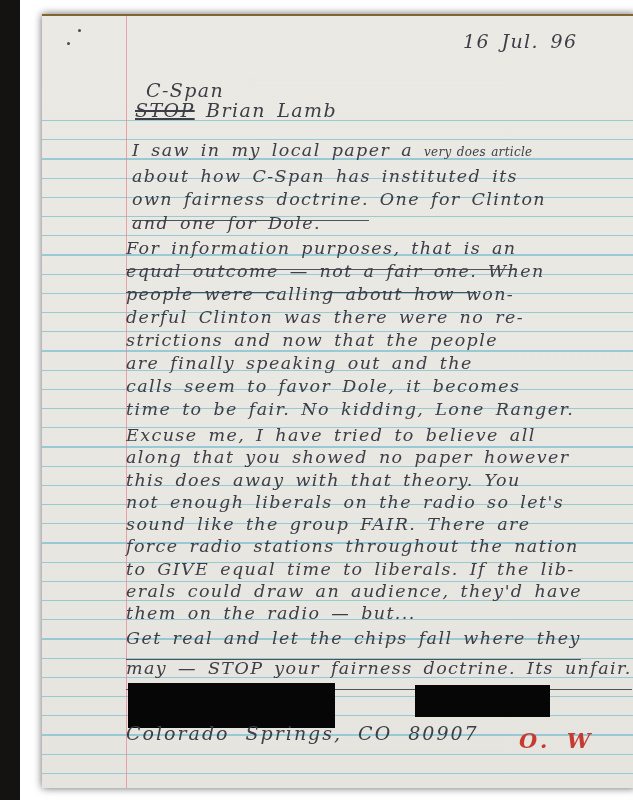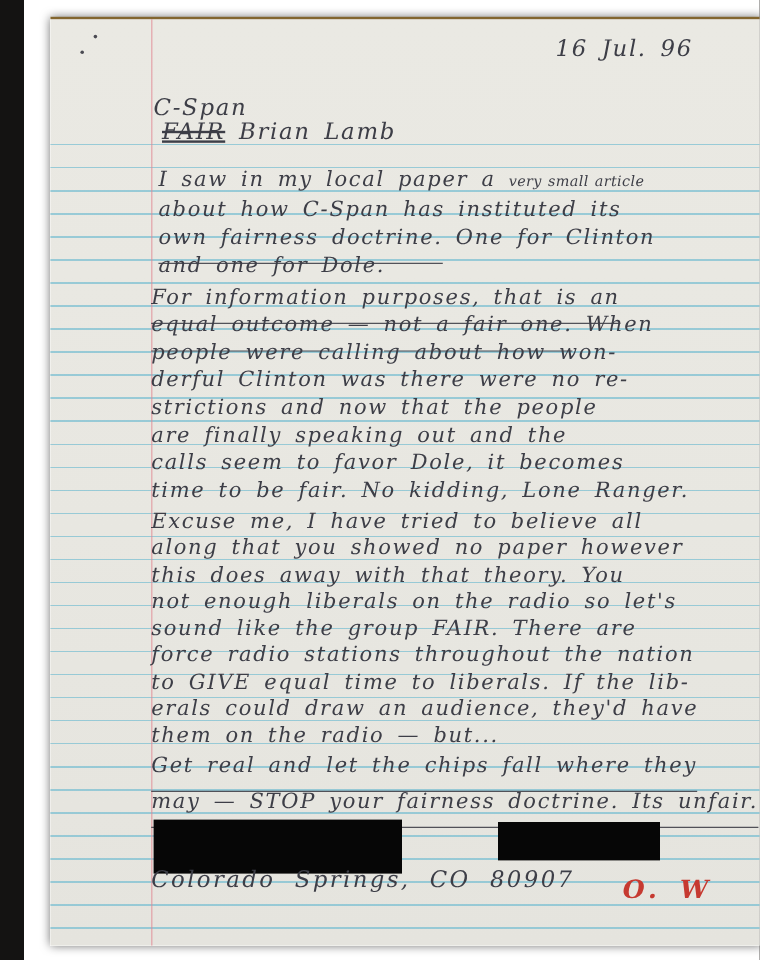--- a/index.html
+++ b/index.html
@@ -34,21 +34,21 @@
   }
   .p{font-size:17.5px;}
   .hw-line{position:relative;}
   .u{border-bottom:1.8px solid rgba(54,55,65,.85);padding-bottom:11px;}
   .small{font-size:12px;letter-spacing:.3px;word-spacing:1px;}
   .strike{
     text-decoration:line-through underline;
     text-decoration-thickness:1.8px;
   }
   #date{left:443px;top:30px;font-size:19px;}
-  #recipient1{left:108px;top:79px;font-size:19px;}
+  #recipient1{left:126px;top:79px;font-size:19px;}
   #recipient2{left:115px;top:99px;font-size:19px;}
   #p1{left:112px;top:139px;line-height:23.5px;}
   #p2{left:106px;top:237px;line-height:23px;}
   #p3{left:106px;top:424px;line-height:22.3px;}
   #p4{left:106px;top:623px;line-height:30px;}
   #location{left:106px;top:722px;font-size:19px;letter-spacing:2px;word-spacing:8px;font-style:italic;}
   #annotation{
     left:499px;top:728px;font-size:21px;color:#c63a31;
     letter-spacing:4px;font-weight:bold;
   }
@@ -67,27 +67,27 @@
   </div>
 
   <div class="pen-dot" style="left:58px;top:29px;"></div>
   <div class="pen-dot" style="left:47px;top:42px;"></div>
 
   <div id="date" class="hw">16 Jul. 96</div>
 
   <div id="recipient1" class="hw">C-Span</div>
 
   <div id="recipient2" class="hw">
-    <span class="strike">FAIR</span>
+    <span class="strike">STOP</span>
     <span> </span>
     <span>Brian Lamb</span>
   </div>
 
   <div id="p1" class="hw p">
-      <div class="hw-line"><span>I saw in my local paper a </span><span class="small">very small article</span></div>
+      <div class="hw-line"><span>I saw in my local paper a </span><span class="small">very does article</span></div>
       <div class="hw-line"><span>about how C-Span has instituted its</span></div>
       <div class="hw-line"><span class="u">own fairness doctrine.</span><span> One for Clinton</span></div>
       <div class="hw-line"><span>and one for Dole.</span></div>
     </div>
   <div id="p2" class="hw p">
       <div class="hw-line"><span class="u">For information purposes, that is an</span></div>
       <div class="hw-line"><span class="u">equal outcome</span><span> — </span><span class="u">not a fair one.</span><span> When</span></div>
       <div class="hw-line"><span>people were calling about how won-</span></div>
       <div class="hw-line"><span>derful Clinton was there were no re-</span></div>
       <div class="hw-line"><span>strictions and now that the people</span></div>

